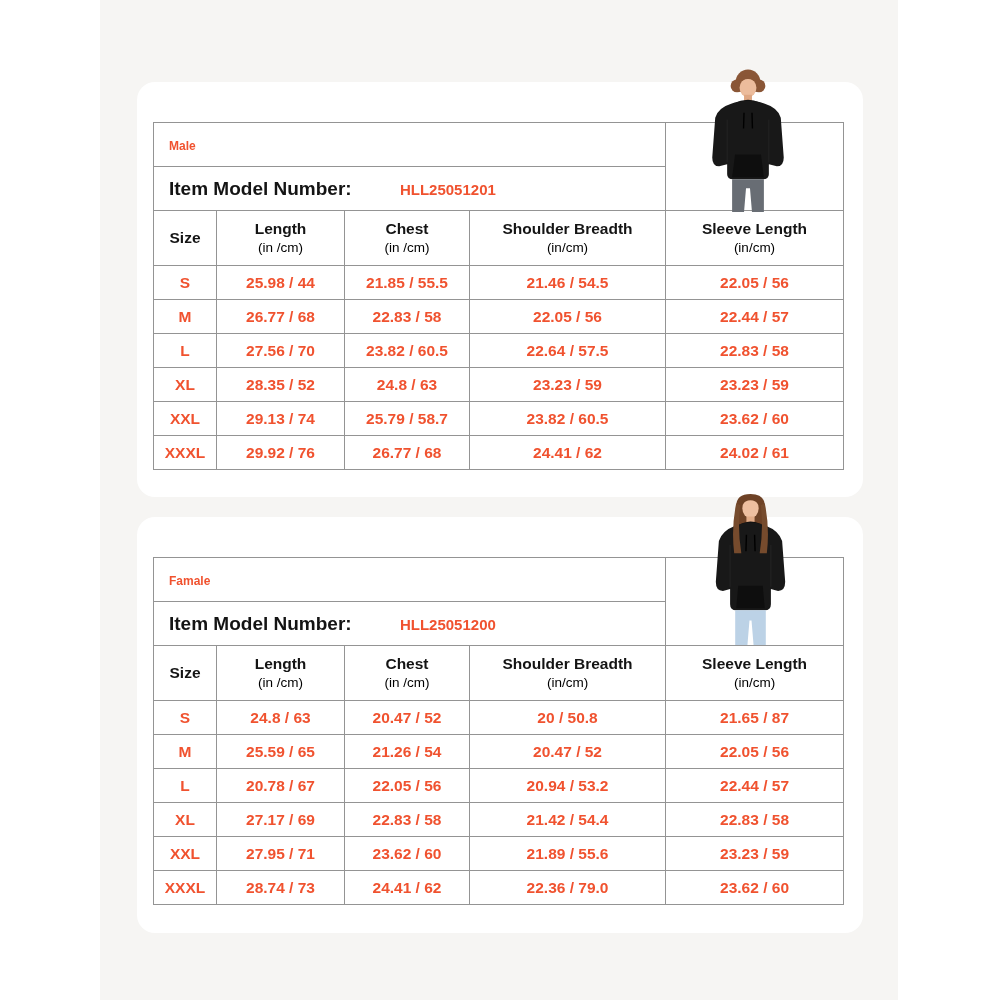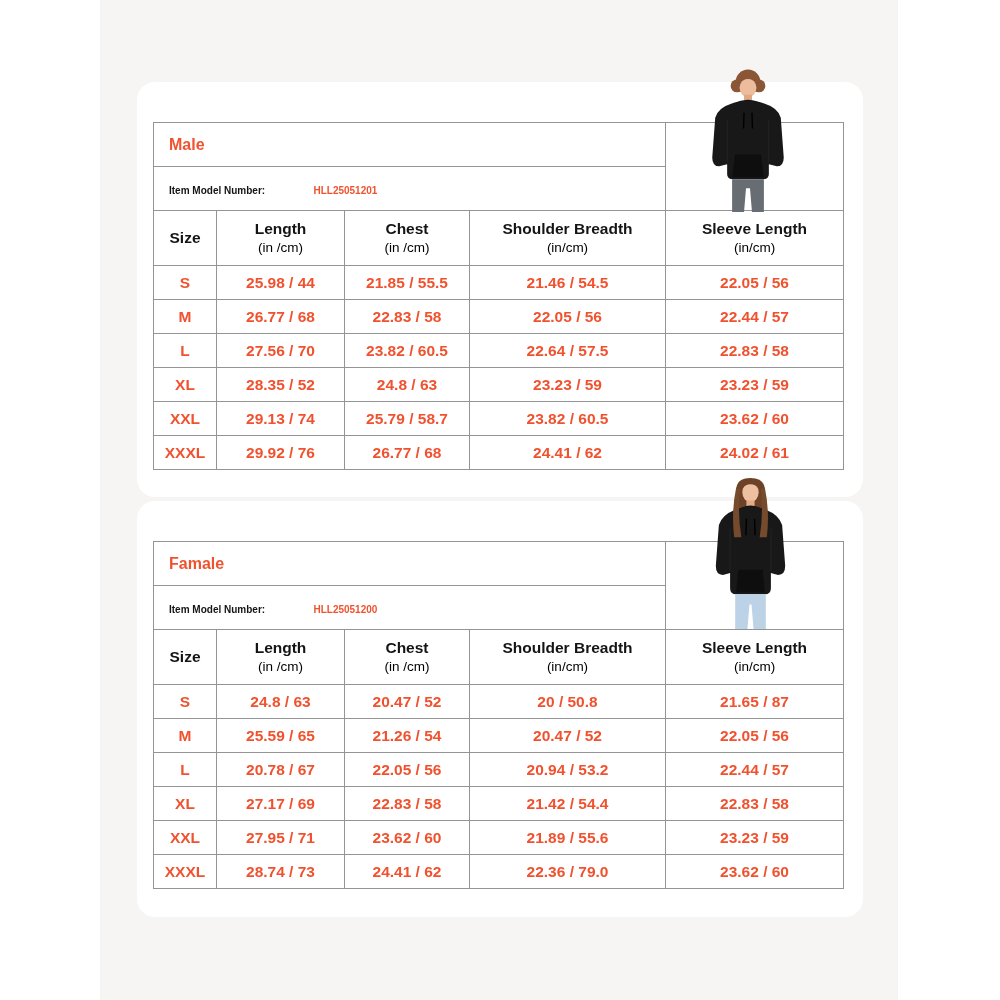--- a/index.html
+++ b/index.html
@@ -4,37 +4,37 @@
 <title>Size Chart</title>
 <style>
   * { margin:0; padding:0; box-sizing:border-box; }
   html,body { width:1000px; height:1000px; background:#ffffff;
               font-family:"Liberation Sans", sans-serif; position:relative; overflow:hidden; }
 
   .panel { position:absolute; left:100px; top:0; width:798px; height:1000px; background:#f6f5f3; }
 
   .card { position:absolute; width:726px; background:#ffffff; border-radius:18px; }
   #card-male   { left:137px; top:82px;  height:415px; }
-  #card-female { left:137px; top:501px; height:416px; }
+  #card-female { left:137px; top:517px; height:416px; }
 
   table.size-table { position:absolute; left:16px; top:40px; width:690px;
                      border-collapse:collapse; table-layout:fixed; }
   .size-table td { border:1px solid #949494; text-align:center; vertical-align:middle;
                    font-size:15.5px; font-weight:bold; color:#f0522f; padding:0;
                    overflow:hidden; white-space:nowrap; }
 
   tr.r-title td, tr.r-model td { text-align:left; padding-left:15px; }
   tr.r-title  { height:44px; }
   tr.r-model  { height:44px; }
   tr.r-head   { height:55px; }
   tr.r-data   { height:34px; }
 
-  .gender-label { color:#f0522f; font-size:16px; font-weight:bold; }
-  .model-label  { color:#141414; font-size:10px; font-weight:bold; }
-  .model-number { color:#f0522f; font-size:10px; font-weight:bold; margin-left:44px; }
+  .gender-label { color:#f0522f; font-size:12px; font-weight:bold; }
+  .model-label  { color:#141414; font-size:19px; font-weight:bold; }
+  .model-number { color:#f0522f; font-size:15px; font-weight:bold; margin-left:44px; }
 
   td.col-head { color:#141414; line-height:1.3; }
   .head-main  { display:block; font-weight:bold; font-size:15.5px; color:#141414; }
   .head-sub   { display:block; font-weight:normal; font-size:13.5px; color:#000000; }
 
   td.photo-cell { background:#ffffff; }
 
   .photo { position:absolute; z-index:5; pointer-events:none; }
   #photo-male   { left:556px; top:-14px; width:110px; height:144px; }
   #photo-female { left:561px; top:-25px; width:105px; height:153px; }

